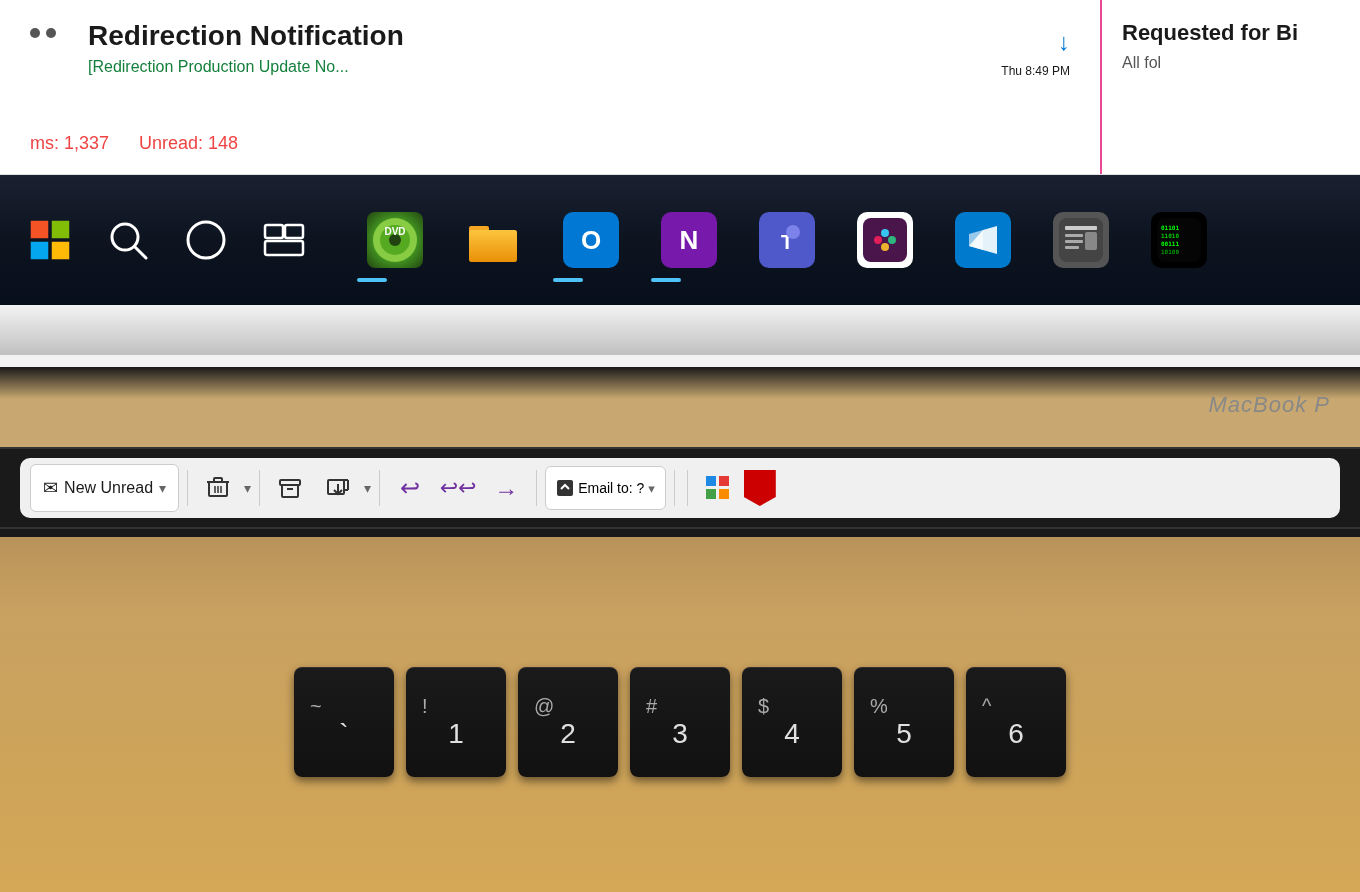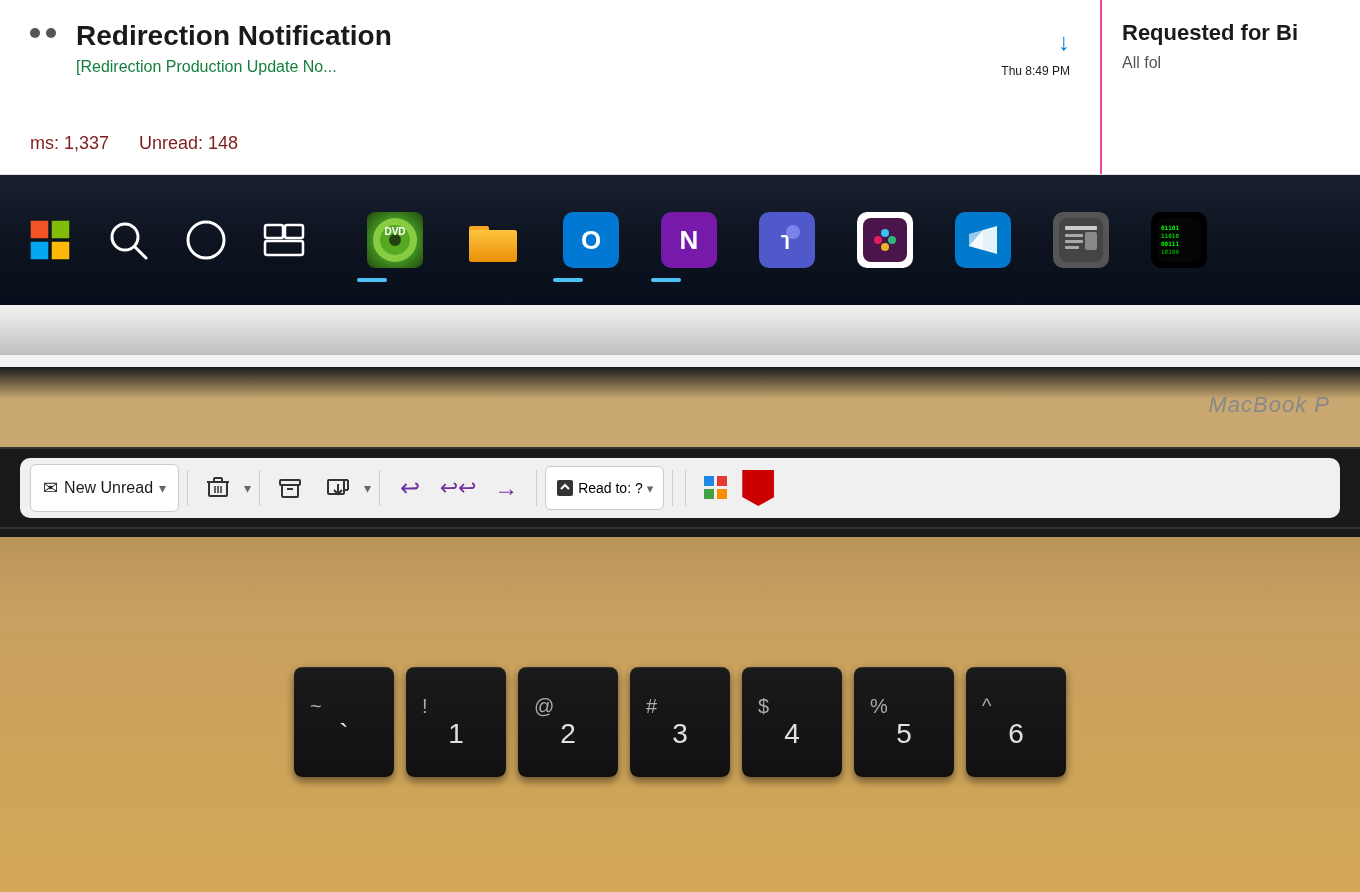--- a/index.html
+++ b/index.html
@@ -40,21 +40,21 @@
       width: 1100px;
       padding: 20px 30px;
       display: flex;
       flex-direction: column;
       justify-content: space-between;
     }
 
     .email-title-row {
       display: flex;
       align-items: flex-start;
-      gap: 20px;
+      gap: 32px;
     }
 
     .email-dot-indicators {
       display: flex;
       gap: 6px;
       margin-top: 8px;
     }
 
     .email-dot {
       width: 10px;
@@ -86,21 +86,21 @@
       font-size: 12px;
       color: #1a1a1a;
       text-align: right;
       margin-top: 8px;
     }
 
     .email-stats-row {
       display: flex;
       gap: 30px;
       font-size: 18px;
-      color: #7f1d1d;
+      color: #ef4444;
       padding-top: 10px;
     }
 
     .email-right-panel {
       width: 260px;
       padding: 20px;
       border-left: 2px solid #ec4899;
       background: #ffffff;
     }
 
@@ -658,21 +658,21 @@
 
       <div class="touchbar-icon-btn" style="color:#7030a0;font-size:24px;">→</div>
 
       <div class="touchbar-separator"></div>
 
       <div class="touchbar-move">
         <svg width="18" height="18" viewBox="0 0 18 18">
           <rect x="1" y="1" width="16" height="16" rx="2" fill="#333"></rect>
           <polyline points="5,10 9,6 13,10" fill="none" stroke="white" stroke-width="2"></polyline>
         </svg>
-        <span style="font-size:14px;">Read to: ?</span>
+        <span style="font-size:14px;">Email to: ?</span>
         <span style="font-size:13px;color:#666;">▾</span>
       </div>
 
       <div class="touchbar-separator"></div>
 
 
       <div class="touchbar-separator"></div>
 
       <div class="touchbar-icon-btn">
         <div class="grid-icon">

